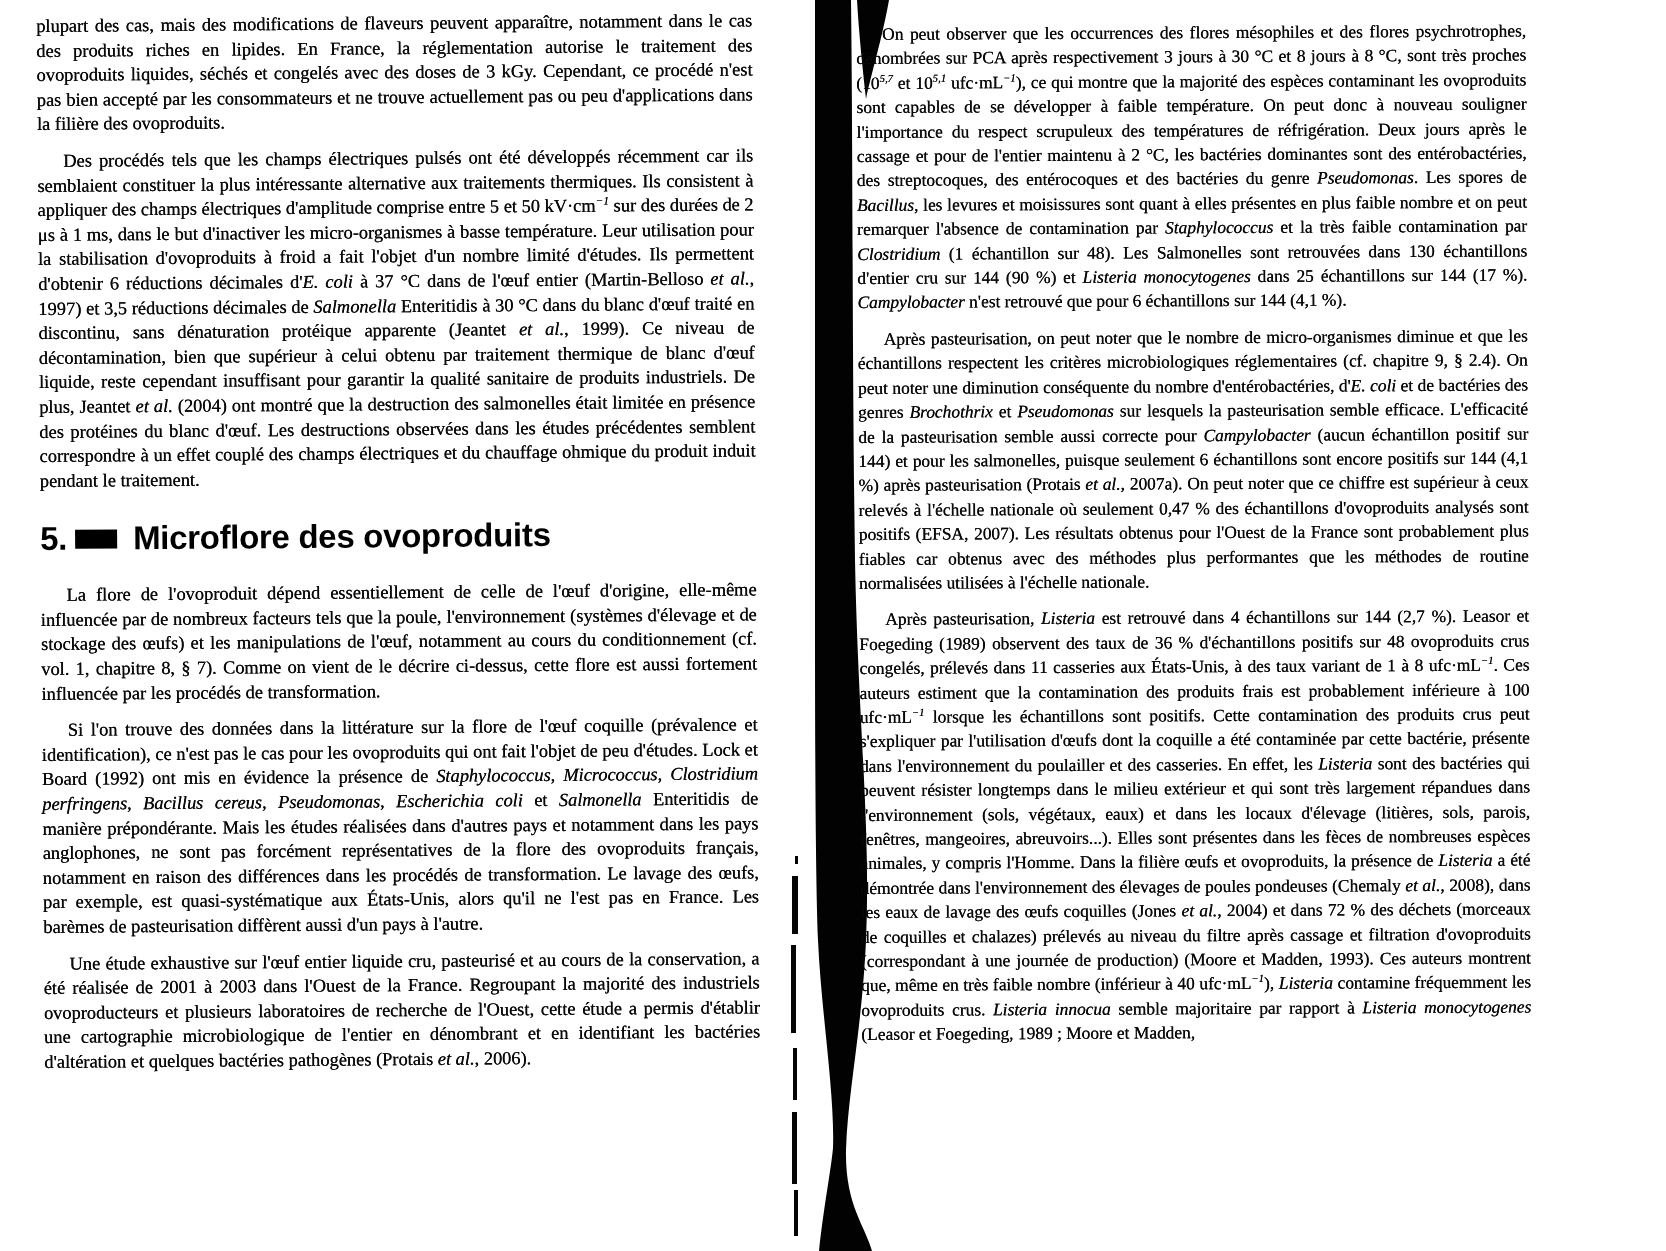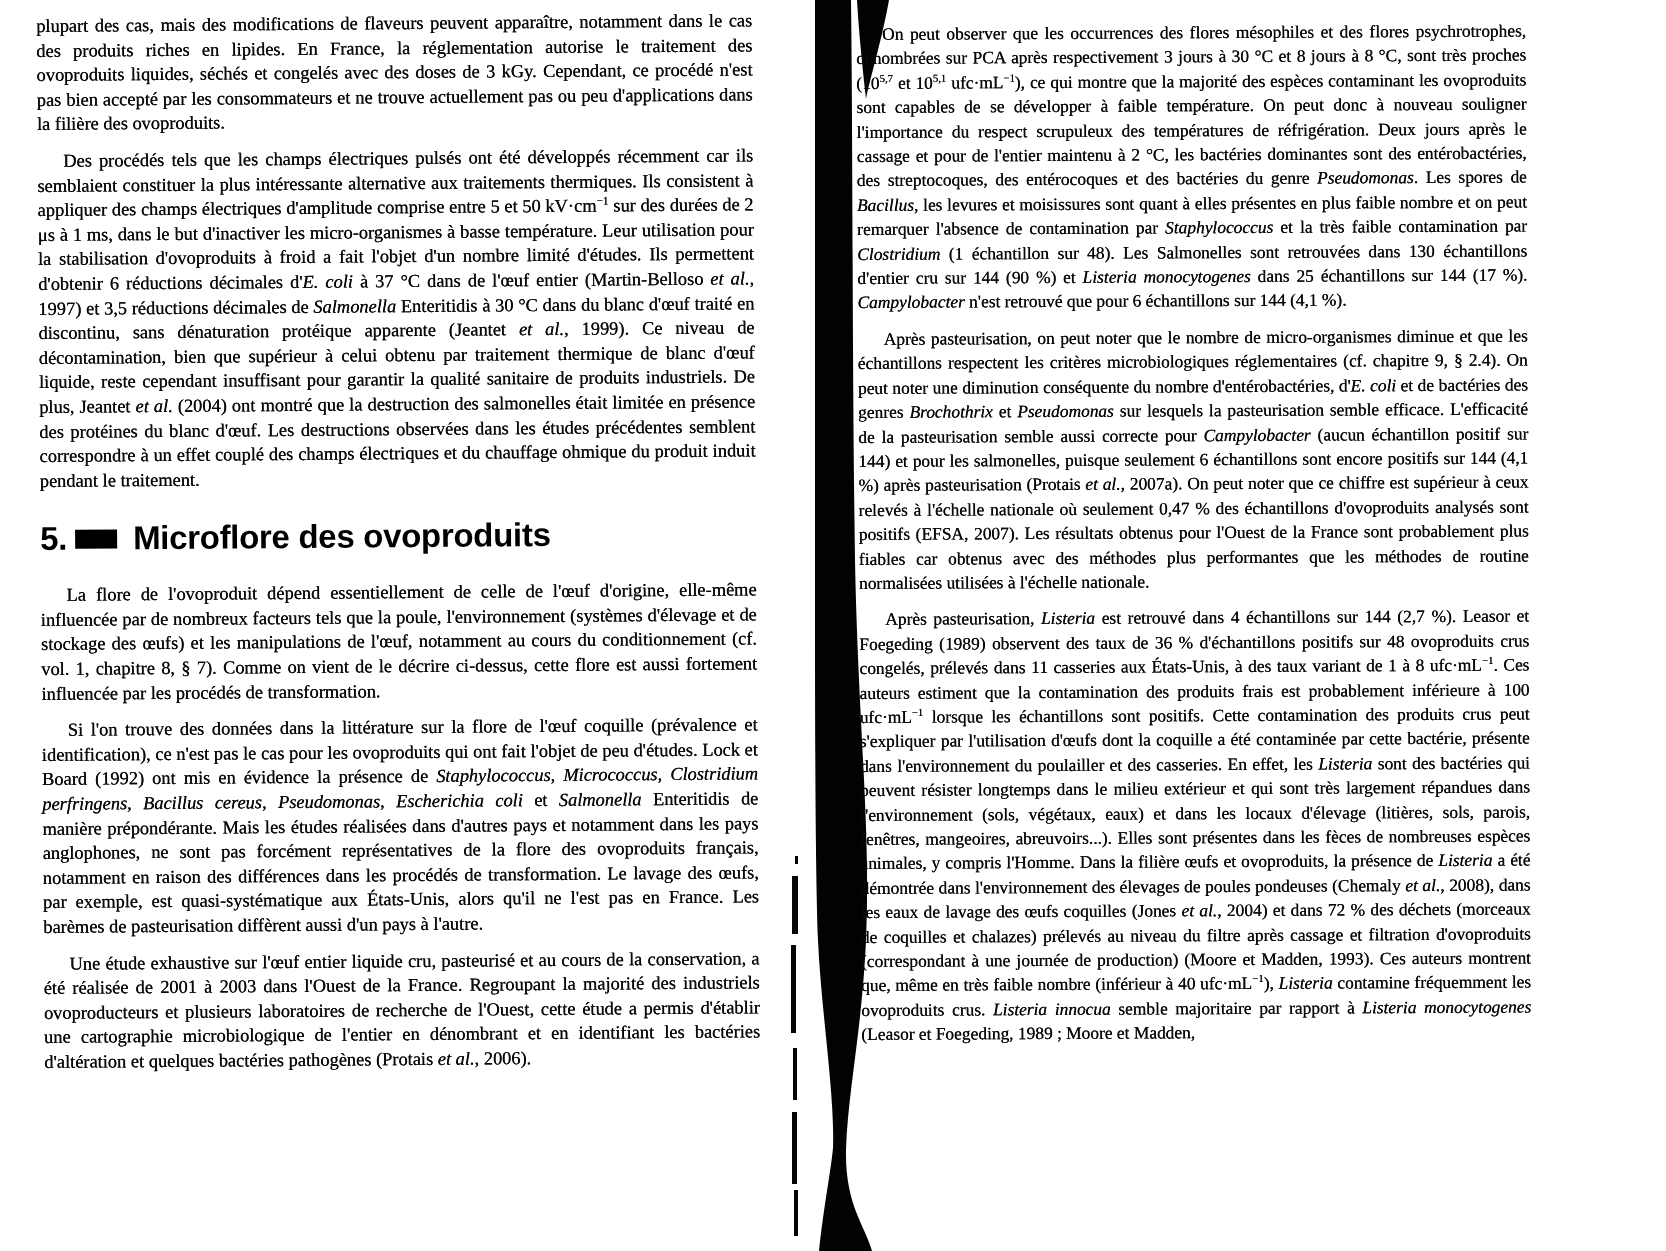--- a/index.html
+++ b/index.html
@@ -46,20 +46,21 @@
     line-height: 24.4px;
   }
   .para.ind {
     text-indent: 26px;
   }
   .para .it { font-style: italic; }
   .para sup {
     font-size: 0.62em;
     line-height: 0;
     vertical-align: super;
+    font-style: italic;
   }
   .heading {
     font-family: "Liberation Sans", "DejaVu Sans", sans-serif;
     font-weight: 700;
     font-size: 33px;
     line-height: 36px;
     letter-spacing: -0.3px;
     margin: 28px 0 26px 0;
     color: #000;
   }

